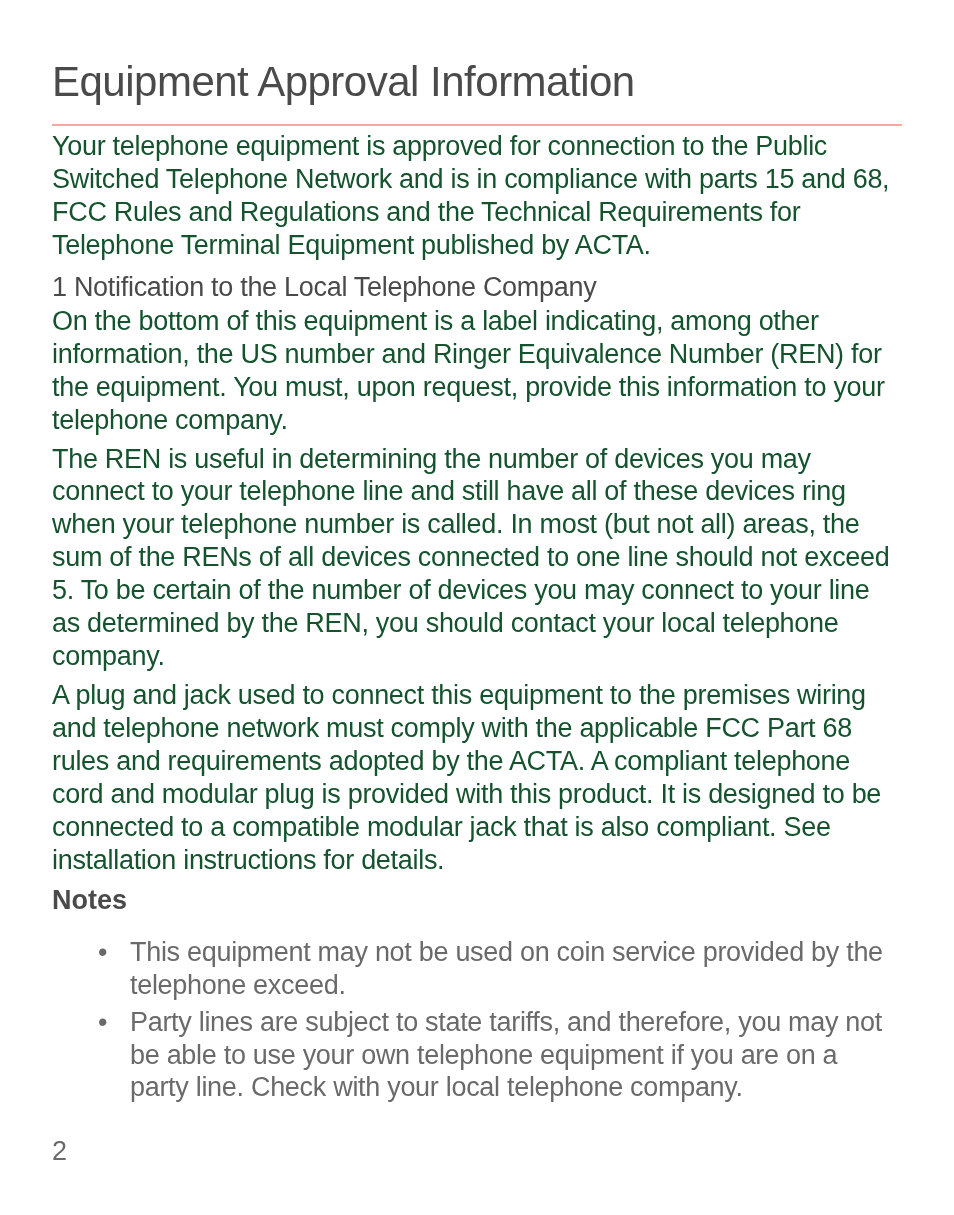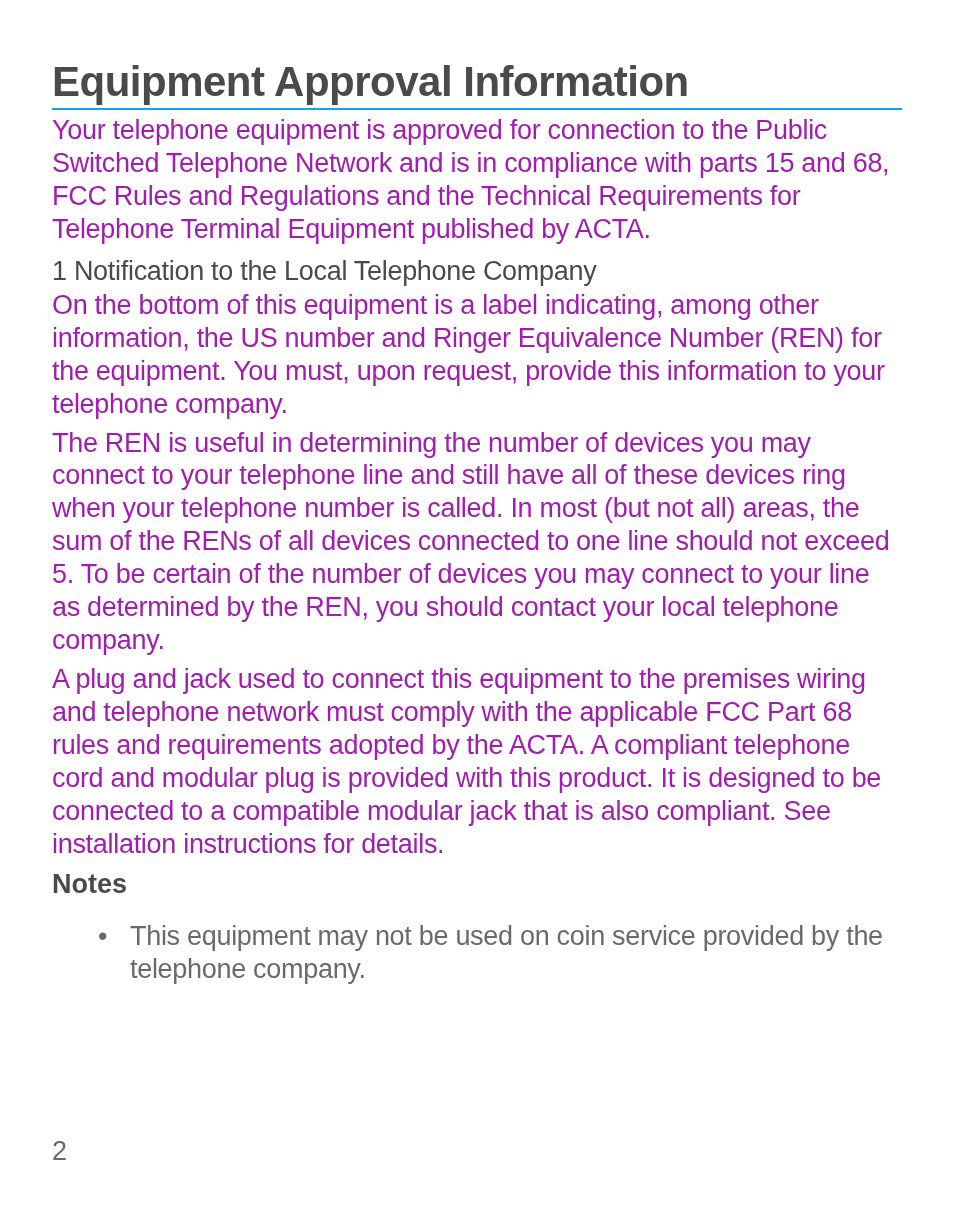--- a/index.html
+++ b/index.html
@@ -11,31 +11,31 @@
       width: 954px;
       height: 1215px;
       background: #ffffff;
       font-family: Arial, Helvetica, sans-serif;
       color: #5a5a5a;
       padding: 58px 52px 0 52px;
       position: relative;
     }
     .main-heading {
       font-size: 42px;
-      font-weight: bold;
+      font-weight: normal;
       color: #4a4a4a;
-      border-bottom: 2px solid #0ea5e9;
-      padding-bottom: 2px;
+      border-bottom: 2px solid #fca5a5;
+      padding-bottom: 18px;
       margin-bottom: 4px;
       letter-spacing: -0.5px;
     }
     .body-text {
       font-size: 27px;
       line-height: 1.22;
-      color: #a21caf;
+      color: #14532d;
       font-weight: 400;
       letter-spacing: -0.3px;
     }
     .sub-heading {
       font-size: 27px;
       font-weight: normal;
       color: #4a4a4a;
       margin-top: 10px;
       margin-bottom: 2px;
       letter-spacing: -0.3px;
@@ -90,16 +90,17 @@
 
 <p class="body-text para">On the bottom of this equipment is a label indicating, among other information, the US number and Ringer Equivalence Number (REN) for the equipment. You must, upon request, provide this information to your telephone company.</p>
 
 <p class="body-text para">The REN is useful in determining the number of devices you may connect to your telephone line and still have all of these devices ring when your telephone number is called. In most (but not all) areas, the sum of the RENs of all devices connected to one line should not exceed 5. To be certain of the number of devices you may connect to your line as determined by the REN, you should contact your local telephone company.</p>
 
 <p class="body-text para">A plug and jack used to connect this equipment to the premises wiring and telephone network must comply with the applicable FCC Part 68 rules and requirements adopted by the ACTA. A compliant telephone cord and modular plug is provided with this product. It is designed to be connected to a compatible modular jack that is also compliant. See installation instructions for details.</p>
 
 <h3 class="notes-heading">Notes</h3>
 
 <ul>
-  <li>This equipment may not be used on coin service provided by the telephone company.</li>
+  <li>This equipment may not be used on coin service provided by the telephone exceed.</li>
+  <li>Party lines are subject to state tariffs, and therefore, you may not be able to use your own telephone equipment if you are on a party line. Check with your local telephone company.</li>
 </ul>
 
 <div class="page-number">2</div>
 
 </body></html>

